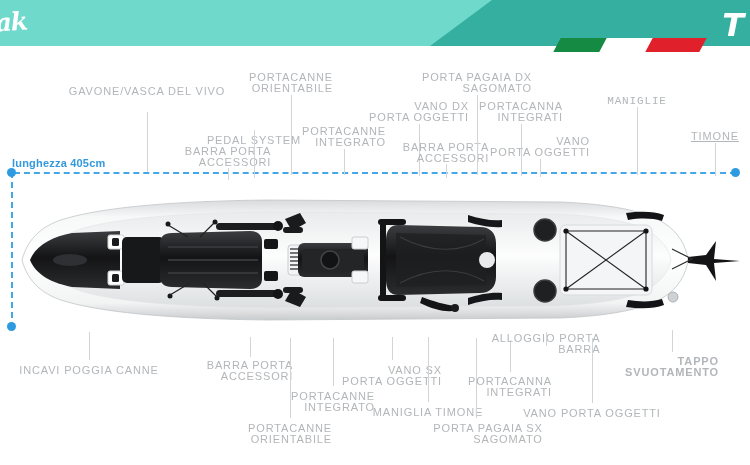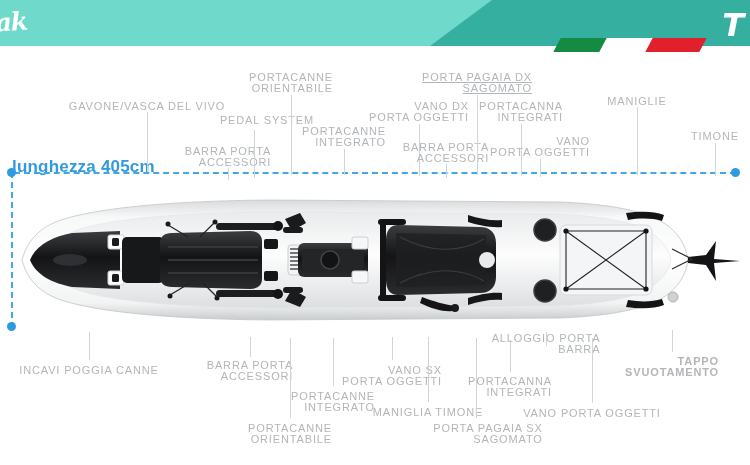--- a/index.html
+++ b/index.html
@@ -59,21 +59,21 @@
   .kayak-stage {
     position: absolute; left: 0; top: 175px;
     width: 750px; height: 170px;
   }
   .kayak-svg { display: block; width: 750px; height: 170px; }
 
   
   .measure-label {
     position: absolute;
     color: #3399DD;
-    font-size: 17px;
+    font-size: 11px;
     font-weight: bold;
     letter-spacing: 0.2px;
     white-space: nowrap;
   }
   .measure-hline {
     position: absolute;
     height: 0; border-top: 2px dashed #44A7E8;
   }
   .measure-vline {
     position: absolute;
@@ -262,51 +262,51 @@
       <path d="M 626,132 C 640,134 654,134 664,130 L 662,124 C 652,127 640,127 628,125 Z" fill="#141416"></path>
 
       <circle cx="673" cy="122" r="5" fill="#cfd2d4" stroke="#aeb1b4"></circle>
 
       <path d="M 688,82 L 706,80 L 716,66 L 714,84 L 740,86 L 714,88 L 716,106 L 706,90 L 688,88 Z" fill="#141416"></path>
       <path d="M 672,74 L 692,84 L 672,94" stroke="#2a2c2e" stroke-width="1.2" fill="none"></path>
     </svg>
   </div>
 
   <div id="callouts-top">
-      <div class="callout" style="left: 147px; top: 101px;">GAVONE/VASCA DEL VIVO</div>
+      <div class="callout" style="left: 147px; top: 86px;">GAVONE/VASCA DEL VIVO</div>
       <div class="leader" style="left: 147px; top: 112px; height: 60px;"></div>
       <div class="callout" style="left: 228px; top: 146px;">BARRA PORTA
 ACCESSORI</div>
       <div class="leader" style="left: 228px; top: 168px; height: 12px;"></div>
-      <div class="callout" style="left: 254px; top: 115px; margin-left: 13px;">PEDAL SYSTEM</div>
+      <div class="callout" style="left: 254px; top: 135px;">PEDAL SYSTEM</div>
       <div class="leader" style="left: 254px; top: 130px; height: 48px;"></div>
       <div class="callout" style="left: 291px; top: 72px;">PORTACANNE
 ORIENTABILE</div>
       <div class="leader" style="left: 291px; top: 95px; height: 80px;"></div>
       <div class="callout" style="left: 344px; top: 126px;">PORTACANNE
 INTEGRATO</div>
       <div class="leader" style="left: 344px; top: 149px; height: 26px;"></div>
       <div class="callout" style="left: 419px; top: 101px;">VANO DX
 PORTA OGGETTI</div>
       <div class="leader" style="left: 419px; top: 124px; height: 52px;"></div>
       <div class="callout" style="left: 446px; top: 142px;">BARRA PORTA
 ACCESSORI</div>
       <div class="leader" style="left: 446px; top: 164px; height: 14px;"></div>
-      <div class="callout" style="left: 477px; top: 72px; text-decoration: underline;">PORTA PAGAIA DX
+      <div class="callout" style="left: 477px; top: 72px;">PORTA PAGAIA DX
 SAGOMATO</div>
       <div class="leader" style="left: 477px; top: 95px; height: 80px;"></div>
       <div class="callout" style="left: 521px; top: 101px;">PORTACANNA
 INTEGRATI</div>
       <div class="leader" style="left: 521px; top: 124px; height: 52px;"></div>
       <div class="callout" style="left: 540px; top: 136px;">VANO
 PORTA OGGETTI</div>
       <div class="leader" style="left: 540px; top: 159px; height: 18px;"></div>
-      <div class="callout" style="left: 637px; top: 96px;">MANIGLIE</div>
+      <div class="callout" style="left: 637px; top: 96px; font-family: Liberation Mono, monospace;">MANIGLIE</div>
       <div class="leader" style="left: 637px; top: 107px; height: 68px;"></div>
-      <div class="callout" style="left: 715px; top: 131px;">TIMONE</div>
+      <div class="callout" style="left: 715px; top: 131px; text-decoration: underline;">TIMONE</div>
       <div class="leader" style="left: 715px; top: 143px; height: 33px;"></div>
     </div>
   <div id="callouts-bottom">
       <div class="callout" style="left: 89px; top: 365px;">INCAVI POGGIA CANNE</div>
       <div class="leader" style="left: 89px; top: 332px; height: 28px;"></div>
       <div class="callout" style="left: 250px; top: 360px;">BARRA PORTA
 ACCESSORI</div>
       <div class="leader" style="left: 250px; top: 337px; height: 20px;"></div>
       <div class="callout" style="left: 290px; top: 423px;">PORTACANNE
 ORIENTABILE</div>

